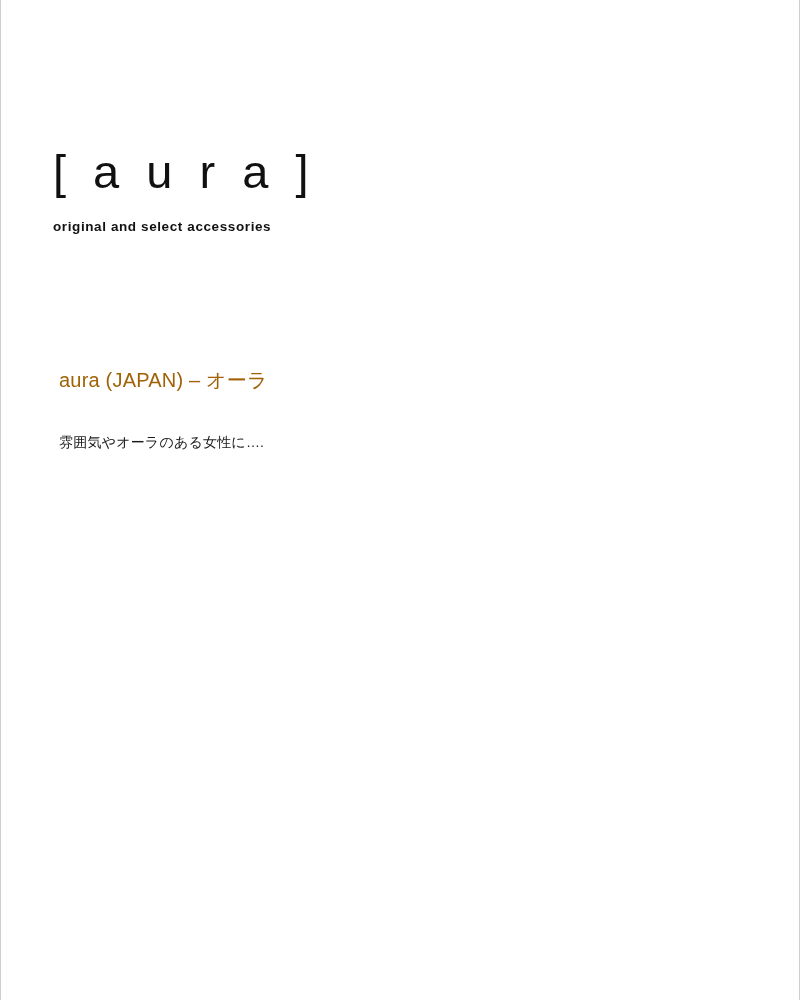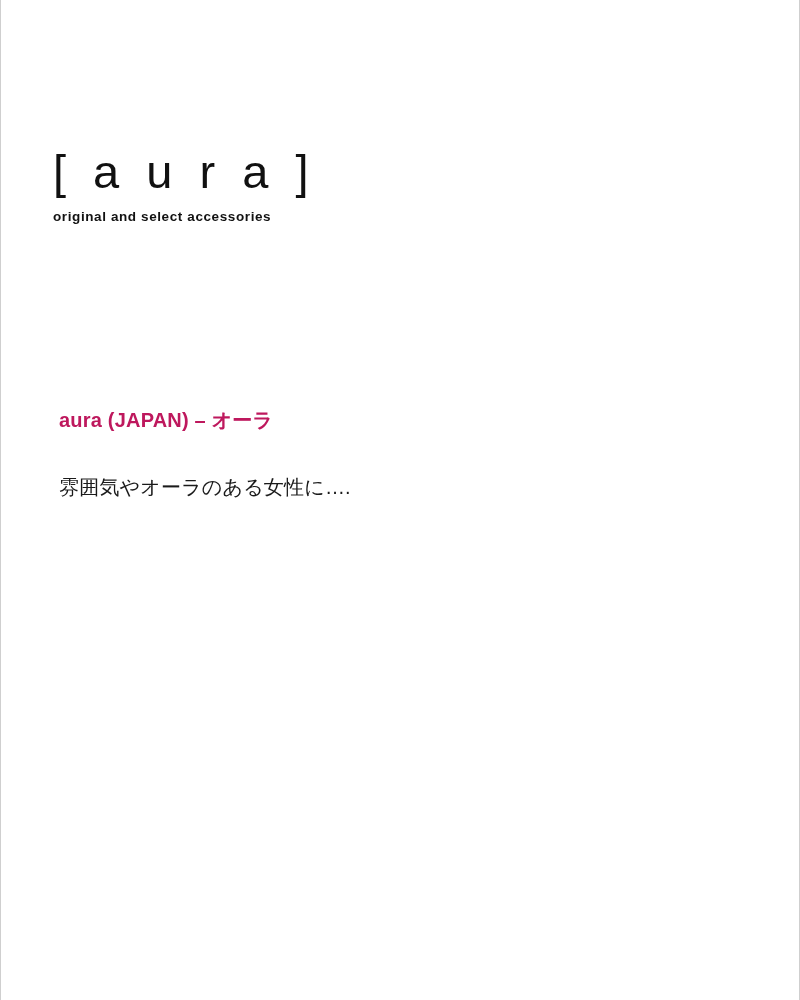--- a/index.html
+++ b/index.html
@@ -39,51 +39,50 @@
     font-family: "Liberation Sans", sans-serif;
     font-size: 47px;
     font-weight: 400;
     letter-spacing: 7px;
     color: #111111;
     line-height: 1.0;
     white-space: nowrap;
   }
 
   .logo-tagline {
-    margin-top: 14px;
+    margin-top: 24px;
     font-family: "Liberation Sans", sans-serif;
     font-size: 13.5px;
     font-weight: 700;
     letter-spacing: 0.6px;
     color: #111111;
     white-space: nowrap;
   }
 
   .intro-block {
     position: absolute;
     left: 58px;
     top: 366px;
     width: 660px;
   }
 
   .intro-title {
     font-size: 20px;
-    font-weight: 700;
-    color: #be185d;
+    font-weight: 400;
+    color: #a16207;
     line-height: 1.4;
     letter-spacing: 0.2px;
-    margin-top: 40px;
   }
 
   .intro-body {
     margin-top: 36px;
   }
 
   .intro-line {
-    font-size: 20px;
+    font-size: 14px;
     font-weight: 400;
     color: #1a1a1a;
     line-height: 1.78;
     letter-spacing: 0.2px;
     white-space: pre;
   }
 </style>
 </head>
 <body>
 

